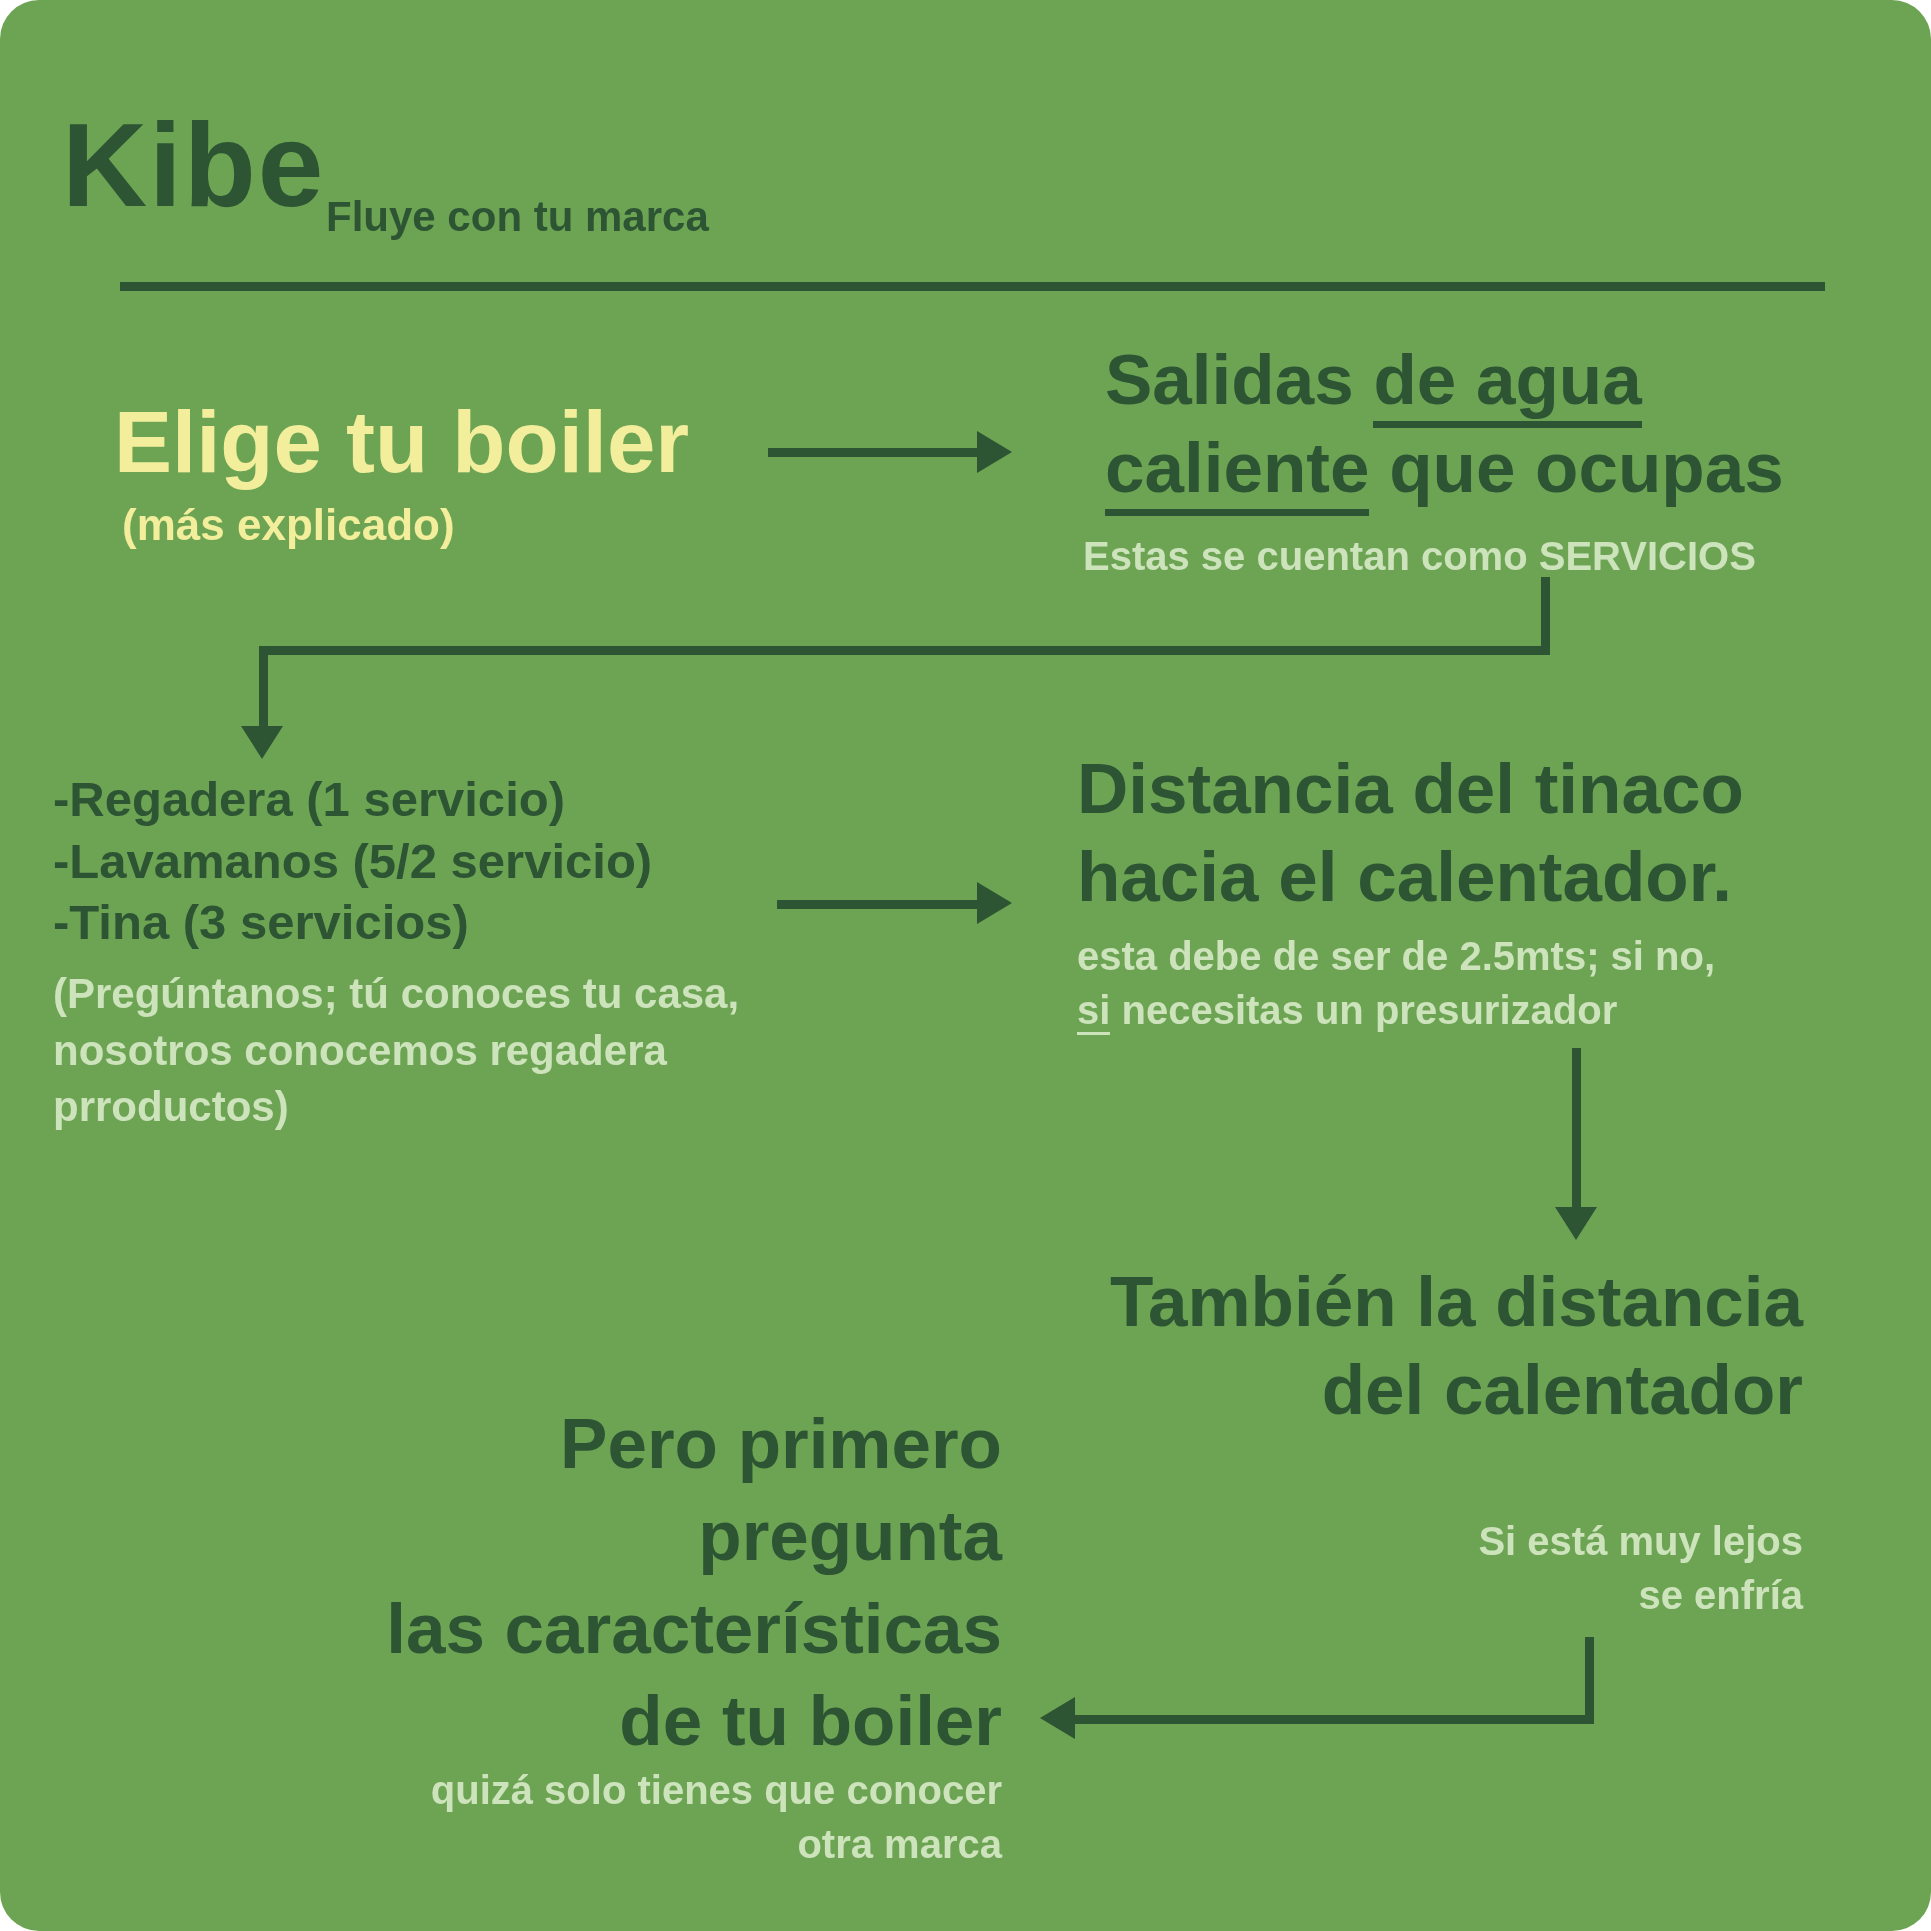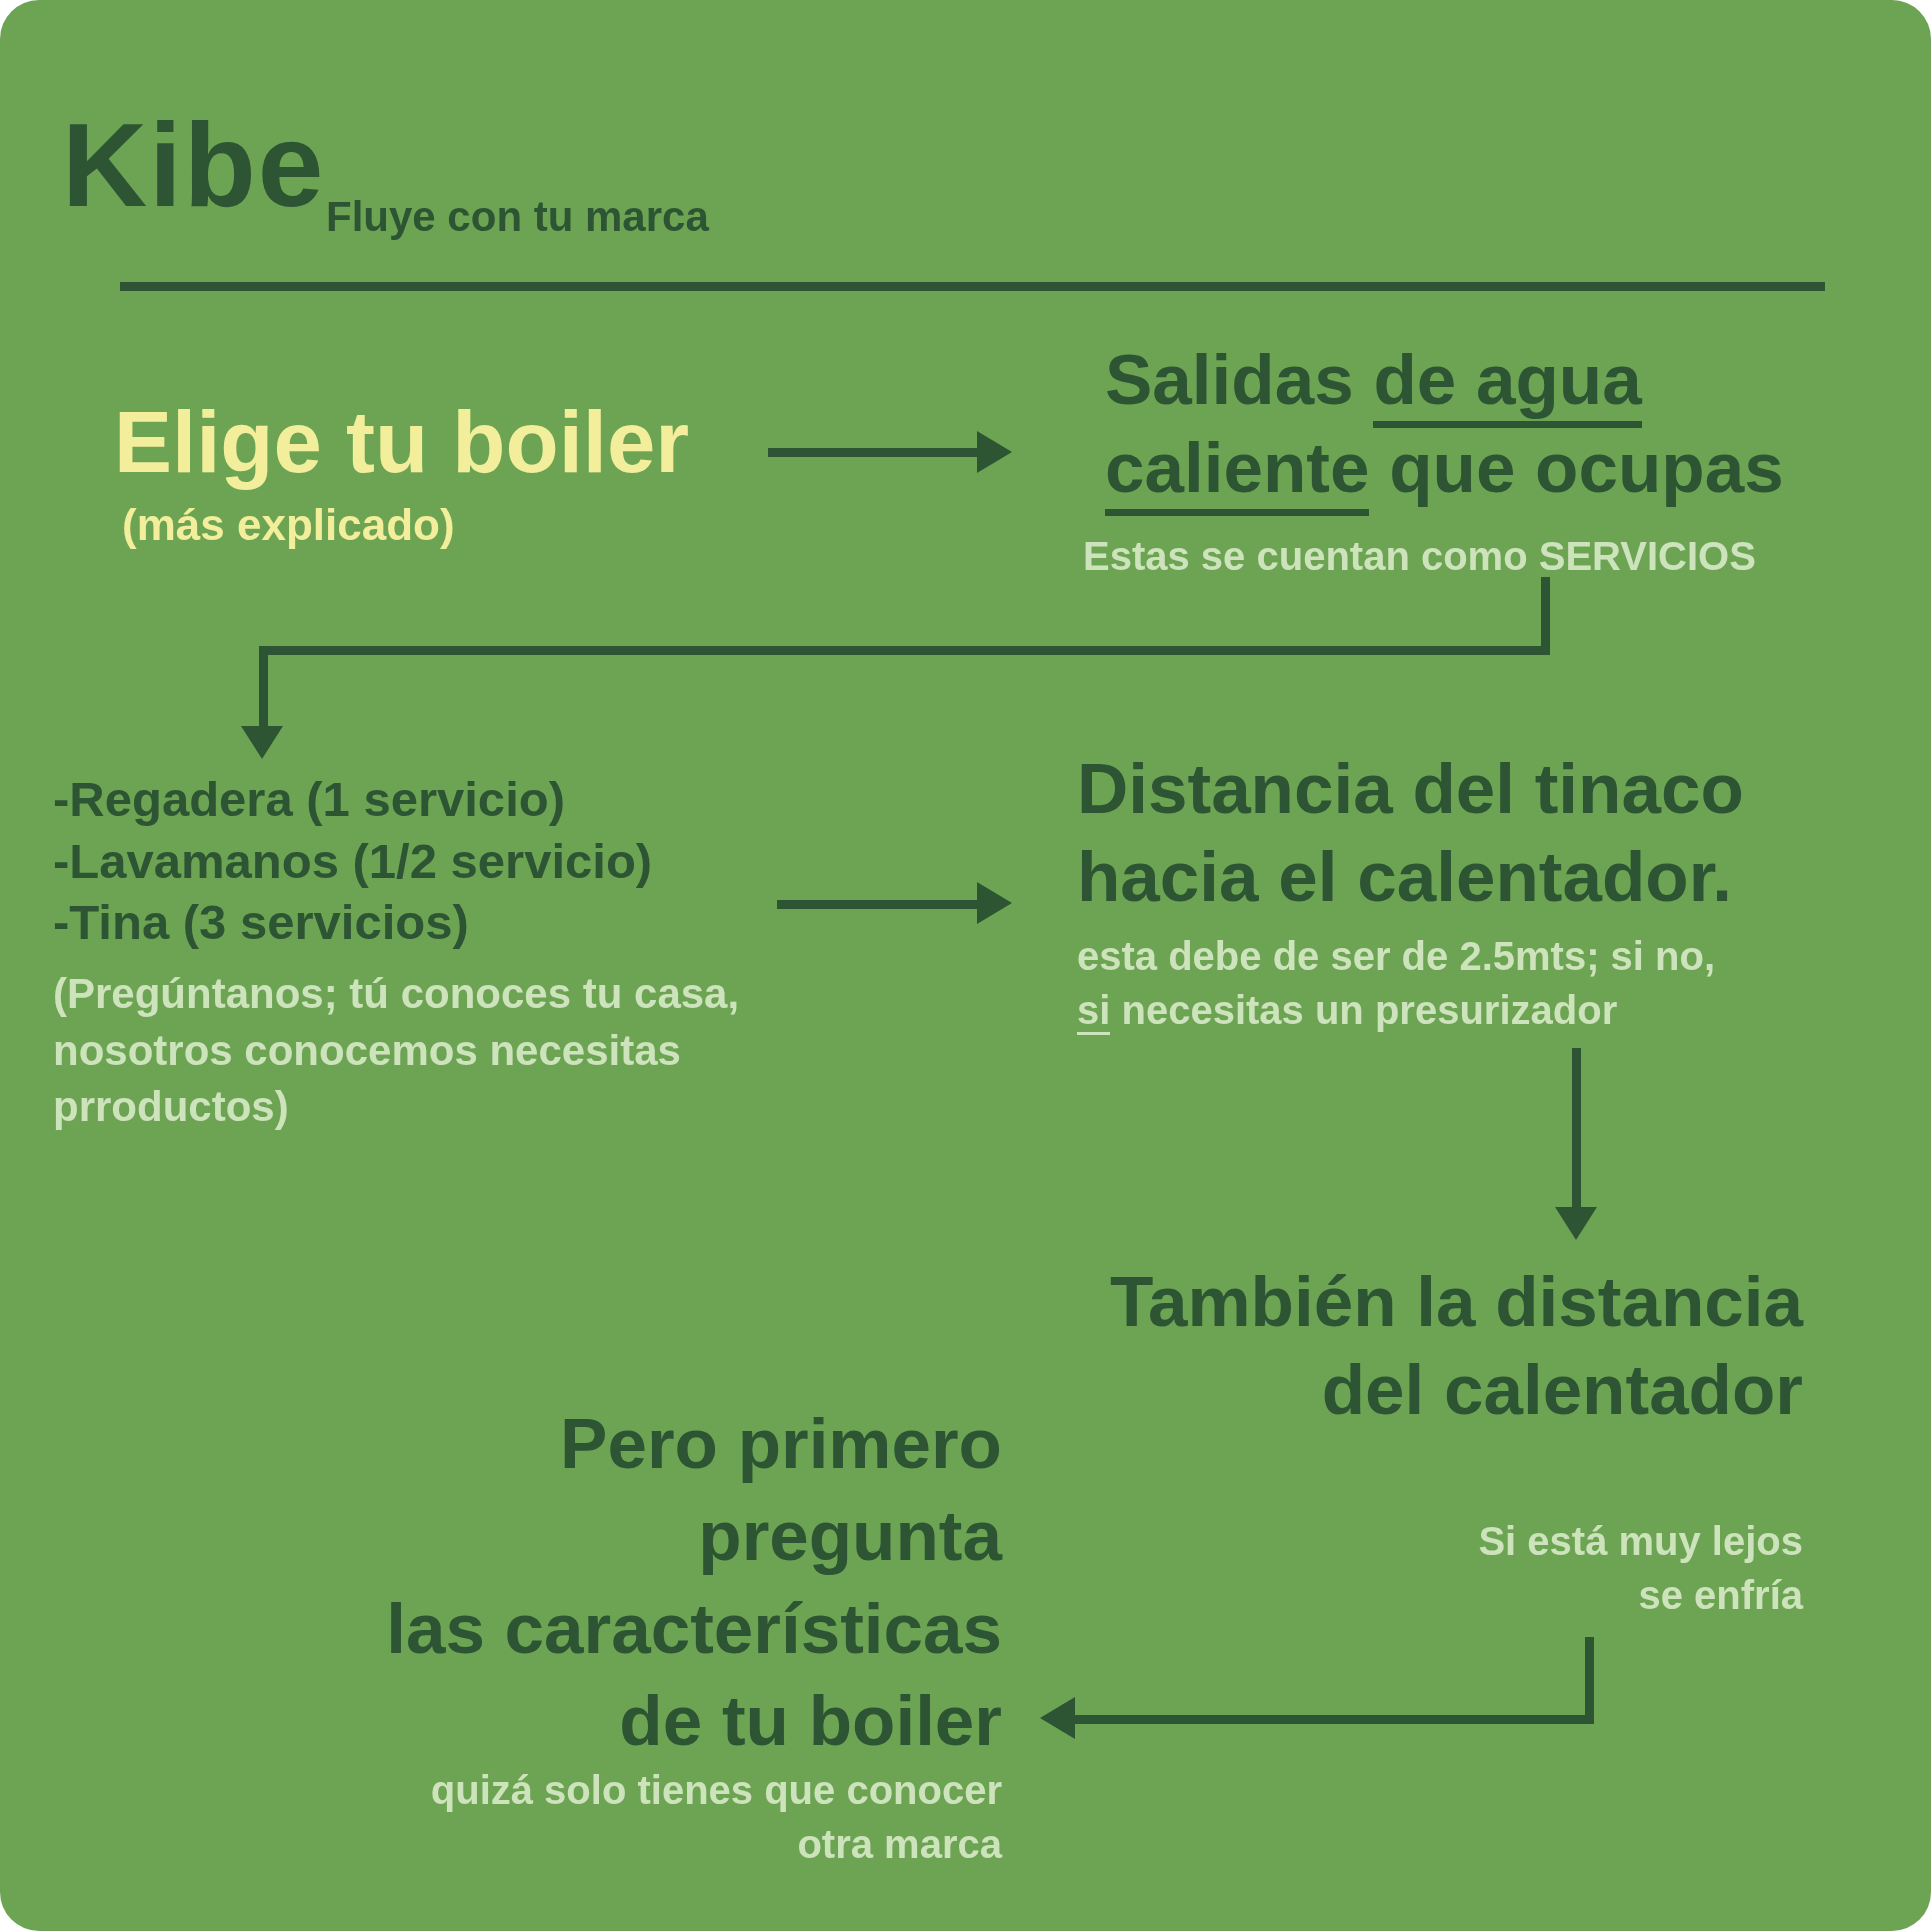--- a/index.html
+++ b/index.html
@@ -91,26 +91,26 @@
   </div>
   <div class="abs note step1-note">Estas se cuentan como SERVICIOS</div>
 
   <div class="seg c1-v1"></div>
   <div class="seg c1-h"></div>
   <div class="seg c1-v2"></div>
   <div class="tri c1-head"></div>
 
   <div class="abs services">
     <div>-Regadera (1 servicio)</div>
-    <div>-Lavamanos (1/2 servicio)</div>
+    <div>-Lavamanos (5/2 servicio)</div>
     <div>-Tina (3 servicios)</div>
   </div>
   <div class="abs note services-note">
     <div>(Pregúntanos; tú conoces tu casa,</div>
-    <div>nosotros conocemos necesitas</div>
+    <div>nosotros conocemos regadera</div>
     <div>prroductos)</div>
   </div>
 
   <div class="seg a2-line"></div>
   <div class="tri a2-head"></div>
 
   <div class="abs big-title step2">
     <div>Distancia del tinaco</div>
     <div>hacia el calentador.</div>
   </div>

